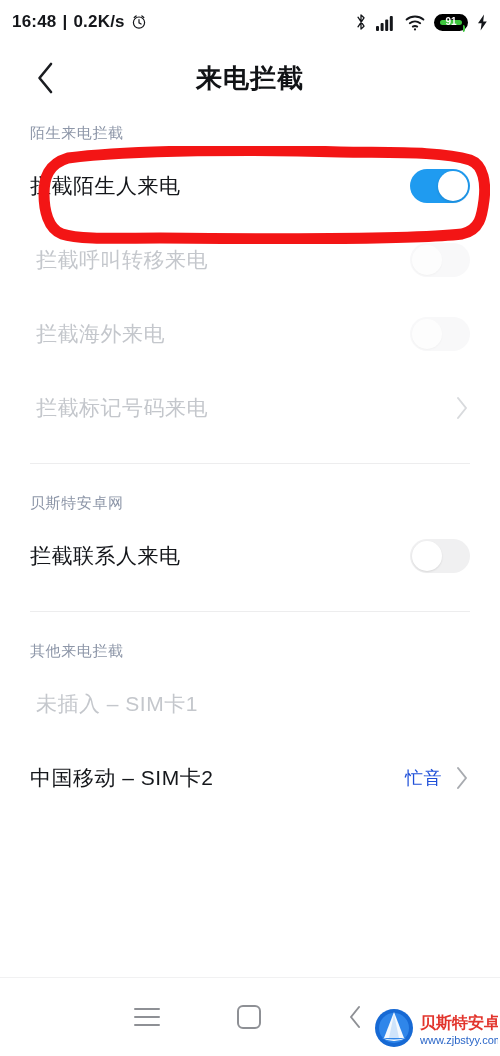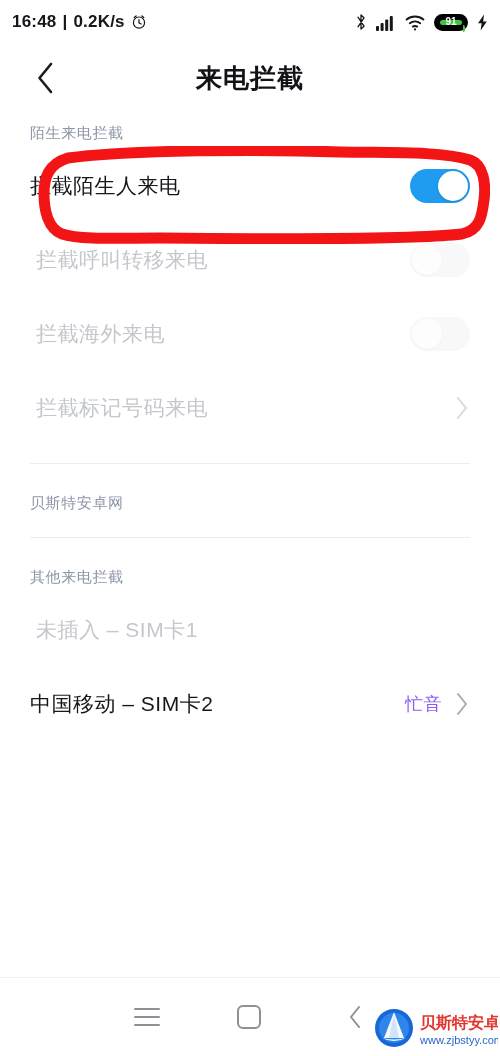--- a/index.html
+++ b/index.html
@@ -118,21 +118,21 @@
   .row-label {
     font-size: 21px;
     color: #15171b;
     letter-spacing: .5px;
     flex: 1;
     white-space: nowrap;
   }
   .row.disabled .row-label { color: #c4c7cc; margin-left: 6px; }
   .row-value {
     font-size: 18px;
-    color: #8b5cf6;
+    color: #1d4ed8;
     margin-right: 12px;
     letter-spacing: .5px;
   }
 
   
   .toggle {
     position: relative;
     width: 60px; height: 34px;
     border-radius: 17px;
     background: #f0f0f1;
@@ -295,20 +295,26 @@
           <path d="M4 3 L12 13 L4 23" fill="none" stroke="#d8dadd" stroke-width="2" stroke-linecap="round" stroke-linejoin="round"></path>
         </svg>
       </div>
     </div>
 
     <div class="divider"></div>
 
     <div class="group">
       <div class="group-title">贝斯特安卓网</div>
 
+      <div class="row">
+        <div class="row-label">拦截联系人来电</div>
+        <div class="toggle">
+          <div class="knob"></div>
+        </div>
+      </div>
 
     </div>
 
     <div class="divider"></div>
 
     <div class="group">
       <div class="group-title">其他来电拦截</div>
 
       <div class="row disabled">
         <div class="row-label">未插入 – SIM卡1</div>

